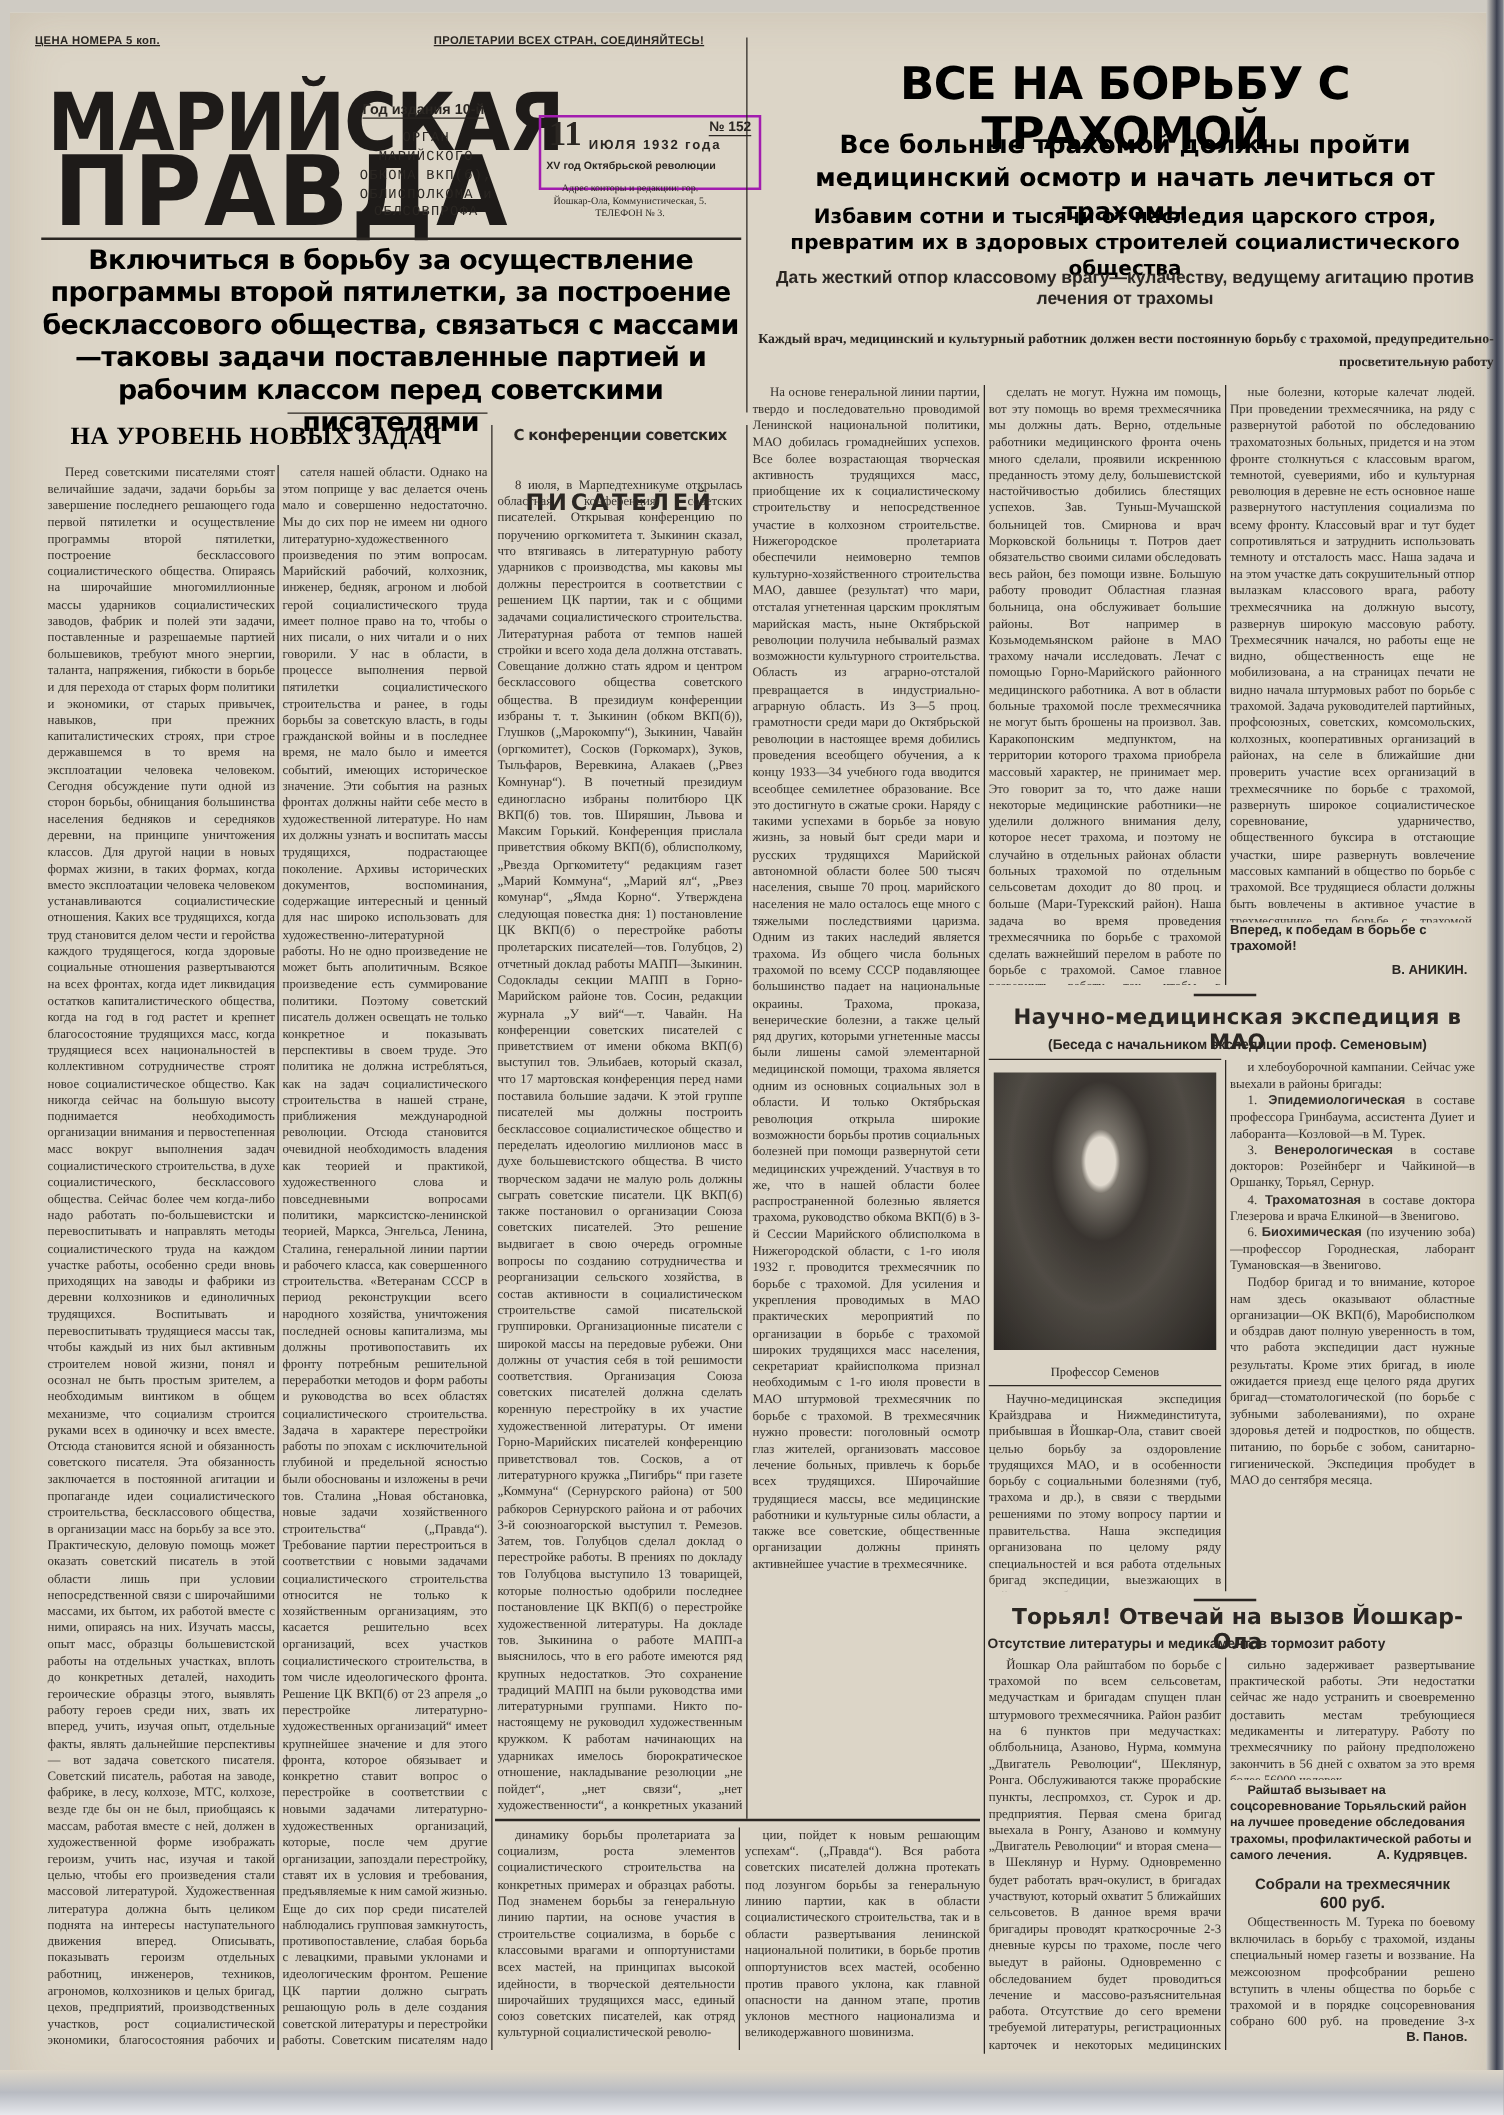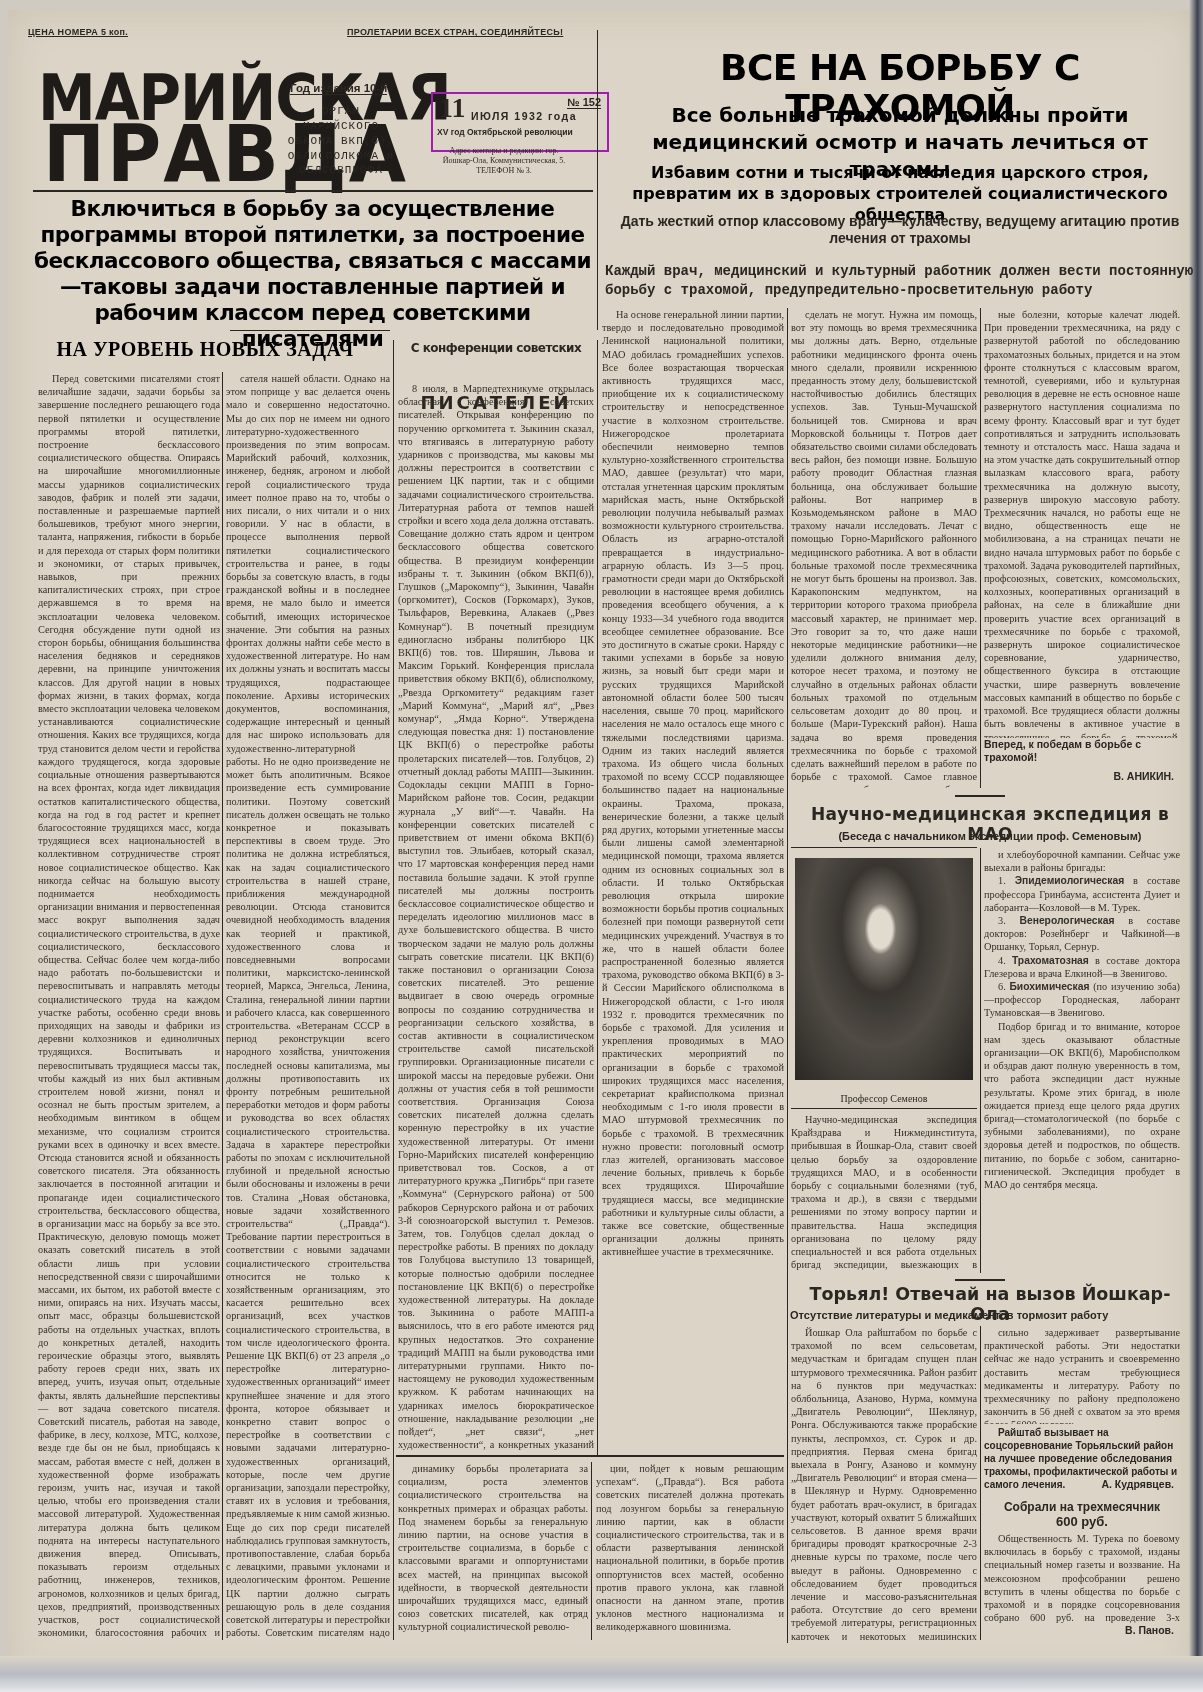--- a/index.html
+++ b/index.html
@@ -57,21 +57,21 @@
 
 <div class="vrule" style="left:597px;top:30px;height:300px;"></div>
 
 <div class="abs hl" style="left:30px;top:196px;width:565px;font-size:21.5px;line-height:26px;letter-spacing:-.5px;">Включиться в борьбу за осуществление программы второй пятилетки, за построение бесклассового общества, связаться с массами—таковы задачи поставленные партией и рабочим классом перед советскими писателями</div>
 <div class="rule" style="left:230px;top:330px;width:160px;height:1px;"></div>
 
 <div class="abs hl" style="left:620px;top:48px;width:560px;font-size:36px;line-height:40px;letter-spacing:-.5px;">ВСЕ НА БОРЬБУ С ТРАХОМОЙ</div>
 <div class="abs hl" style="left:605px;top:102px;width:590px;font-size:20px;line-height:27px;">Все больные трахомой должны пройти медицинский осмотр и начать лечиться от трахомы</div>
 <div class="abs hl" style="left:605px;top:162px;width:590px;font-size:16px;line-height:21px;">Избавим сотни и тысячи от наследия царского строя, превратим их в здоровых строителей социалистического общества</div>
 <div class="abs" style="left:620px;top:213px;width:560px;text-align:center;font-family:'Liberation Sans',sans-serif;font-size:14px;line-height:17px;font-weight:bold;">Дать жесткий отпор классовому врагу—кулачеству, ведущему агитацию против лечения от трахомы</div>
-<div class="abs" style="left:605px;top:262px;width:590px;text-align:left;font-family:Liberation Mono, monospace;font-size:14px;line-height:19px;font-weight:bold;">Каждый врач, медицинский и культурный работник должен вести постоянную борьбу с трахомой, предупредительно-просветительную работу</div>
+<div class="abs" style="left:605px;top:262px;width:590px;text-align:right;font-family:Liberation Serif, serif;font-size:11px;line-height:19px;font-weight:bold;">Каждый врач, медицинский и культурный работник должен вести постоянную борьбу с трахомой, предупредительно-просветительную работу</div>
 
 <div class="abs hl" style="left:40px;top:338px;width:330px;font-size:20px;font-family:'Liberation Serif',serif;letter-spacing:.5px;">НА УРОВЕНЬ НОВЫХ ЗАДАЧ</div>
 <div class="abs body" style="left:38px;top:372px;width:182px;height:1268px;">
     <p>Перед советскими писателями стоят величайшие задачи, задачи борьбы за завершение последнего решающего года первой пятилетки и осуществление программы второй пятилетки, построение бесклассового социалистического общества. Опираясь на широчайшие многомиллионные массы ударников социалистических заводов, фабрик и полей эти задачи, поставленные и разрешаемые партией большевиков, требуют много энергии, таланта, напряжения, гибкости в борьбе и для перехода от старых форм политики и экономики, от старых привычек, навыков, при прежних капиталистических строях, при строе державшемся в то время на эксплоатации человека человеком. Сегодня обсуждение пути одной из сторон борьбы, обнищания большинства населения бедняков и середняков деревни, на принципе уничтожения классов. Для другой нации в новых формах жизни, в таких формах, когда вместо эксплоатации человека человеком устанавливаются социалистические отношения. Каких все трудящихся, когда труд становится делом чести и геройства каждого трудящегося, когда здоровые социальные отношения развертываются на всех фронтах, когда идет ликвидация остатков капиталистического общества, когда на год в год растет и крепнет благосостояние трудящихся масс, когда трудящиеся всех национальностей в коллективном сотрудничестве строят новое социалистическое общество. Как никогда сейчас на большую высоту поднимается необходимость организации внимания и первостепенная масс вокруг выполнения задач социалистического строительства, в духе социалистического, бесклассового общества. Сейчас более чем когда-либо надо работать по-большевистски и перевоспитывать и направлять методы социалистического труда на каждом участке работы, особенно среди вновь приходящих на заводы и фабрики из деревни колхозников и единоличных трудящихся. Воспитывать и перевоспитывать трудящиеся массы так, чтобы каждый из них был активным строителем новой жизни, понял и осознал не быть простым зрителем, а необходимым винтиком в общем механизме, что социализм строится руками всех в одиночку и всех вместе. Отсюда становится ясной и обязанность советского писателя. Эта обязанность заключается в постоянной агитации и пропаганде идеи социалистического строительства, бесклассового общества, в организации масс на борьбу за все это. Практическую, деловую помощь может оказать советский писатель в этой области лишь при условии непосредственной связи с широчайшими массами, их бытом, их работой вместе с ними, опираясь на них. Изучать массы, опыт масс, образцы большевистской работы на отдельных участках, вплоть до конкретных деталей, находить героические образцы этого, выявлять работу героев среди них, звать их вперед, учить, изучая опыт, отдельные факты, являть дальнейшие перспективы — вот задача советского писателя. Советский писатель, работая на заводе, фабрике, в лесу, колхозе, МТС, колхозе, везде где бы он не был, приобщаясь к массам, работая вместе с ней, должен в художественной форме изображать героизм, учить нас, изучая и такой целью, чтобы его произведения стали массовой литературой. Художественная литература должна быть целиком поднята на интересы наступательного движения вперед. Описывать, показывать героизм отдельных работниц, инженеров, техников, агрономов, колхозников и целых бригад, цехов, предприятий, производственных участков, рост социалистической экономики, благосостояния рабочих и трудящихся масс деревни, как происходит перелом в быту и в сознании масс, как трудящиеся массы огромного населения Маробласти, ранее бывшие под гнетом самодержавного строя, в угнетении, сейчас вместе со всеми народами СССР строят социализм, должно стать делом чести и обязанностью каждого пролетарского писателя.</p>
   </div>
 <div class="vrule" style="left:222px;top:372px;height:1268px;"></div>
 <div class="abs body" style="left:226px;top:372px;width:164px;height:1268px;">
     <p>сателя нашей области. Однако на этом поприще у вас делается очень мало и совершенно недостаточно. Мы до сих пор не имеем ни одного литературно-художественного произведения по этим вопросам. Марийский рабочий, колхозник, инженер, бедняк, агроном и любой герой социалистического труда имеет полное право на то, чтобы о них писали, о них читали и о них говорили. У нас в области, в процессе выполнения первой пятилетки социалистического строительства и ранее, в годы борьбы за советскую власть, в годы гражданской войны и в последнее время, не мало было и имеется событий, имеющих историческое значение. Эти события на разных фронтах должны найти себе место в художественной литературе. Но нам их должны узнать и воспитать массы трудящихся, подрастающее поколение. Архивы исторических документов, воспоминания, содержащие интересный и ценный для нас широко использовать для художественно-литературной работы. Но не одно произведение не может быть аполитичным. Всякое произведение есть суммирование политики. Поэтому советский писатель должен освещать не только конкретное и показывать перспективы в своем труде. Это политика не должна истребляться, как на задач социалистического строительства в нашей стране, приближения международной революции. Отсюда становится очевидной необходимость владения как теорией и практикой, художественного слова и повседневными вопросами политики, марксистско-ленинской теорией, Маркса, Энгельса, Ленина, Сталина, генеральной линии партии и рабочего класса, как совершенного строительства. «Ветеранам СССР в период реконструкции всего народного хозяйства, уничтожения последней основы капитализма, мы должны противопоставить их фронту потребным решительной переработки методов и форм работы и руководства во всех областях социалистического строительства. Задача в характере перестройки работы по эпохам с исключительной глубиной и предельной ясностью были обоснованы и изложены в речи тов. Сталина „Новая обстановка, новые задачи хозяйственного строительства“ („Правда“). Требование партии перестроиться в соответствии с новыми задачами социалистического строительства относится не только к хозяйственным организациям, это касается решительно всех организаций, всех участков социалистического строительства, в том числе идеологического фронта. Решение ЦК ВКП(б) от 23 апреля „о перестройке литературно-художественных организаций“ имеет крупнейшее значение и для этого фронта, которое обязывает и конкретно ставит вопрос о перестройке в соответствии с новыми задачами литературно-художественных организаций, которые, после чем другие организации, запоздали перестройку, ставят их в условия и требования, предъявляемые к ним самой жизнью. Еще до сих пор среди писателей наблюдались групповая замкнутость, противопоставление, слабая борьба с левацкими, правыми уклонами и идеологическим фронтом. Решение ЦК партии должно сыграть решающую роль в деле создания советской литературы и перестройки работы. Советским писателям надо изучать и осветить все имеющиеся сдвиги в нашей стране, связаться с широчайшими массами трудящихся, повернуться лицом к борьбе по всем фронтам, к лицу жизни вплотную, по ломка, всех движений ударников социалистического труда в рядах писателей. Политической задачей второй пятилетки является: ликвидация капиталистических элементов и классов вообще, полное уничтожение причин, порождающих классовые различия и эксплоатацию, преодоление пережитков капитализма в экономике и сознании людей, превращение всех трудящихся в сознательных и активных строителей бесклассового социалистического общества. Понятно, советские писатели должны в своих произведениях показывать этот процесс, бороться за уничтожение капиталистических пережитков в сознании людей, за полную перестройку всего их мышления, обеспечить рост социалистической базы, включиться в практическую работу по осуществлению этих исторически важных задач, показывать в художественной литературе</p>
   </div>
 <div class="vrule" style="left:393px;top:340px;height:1300px;"></div>

